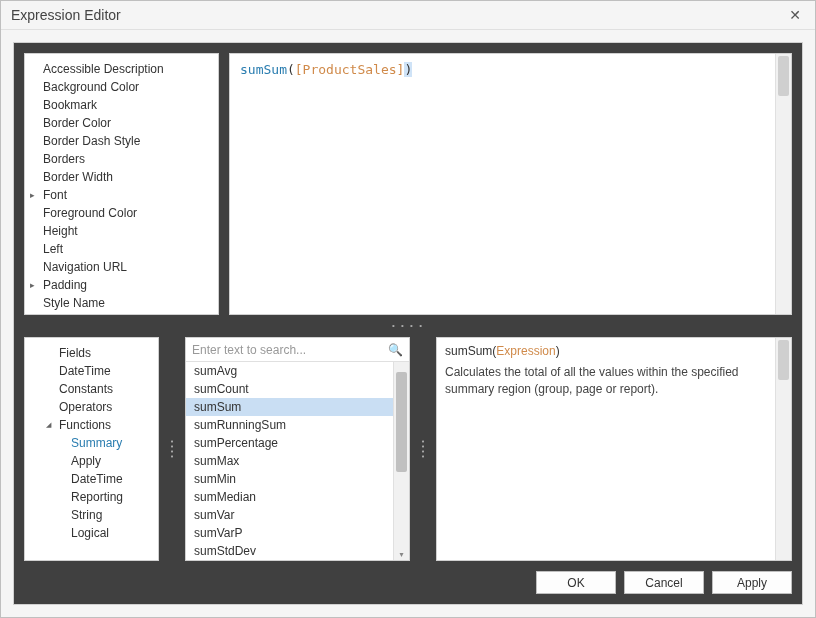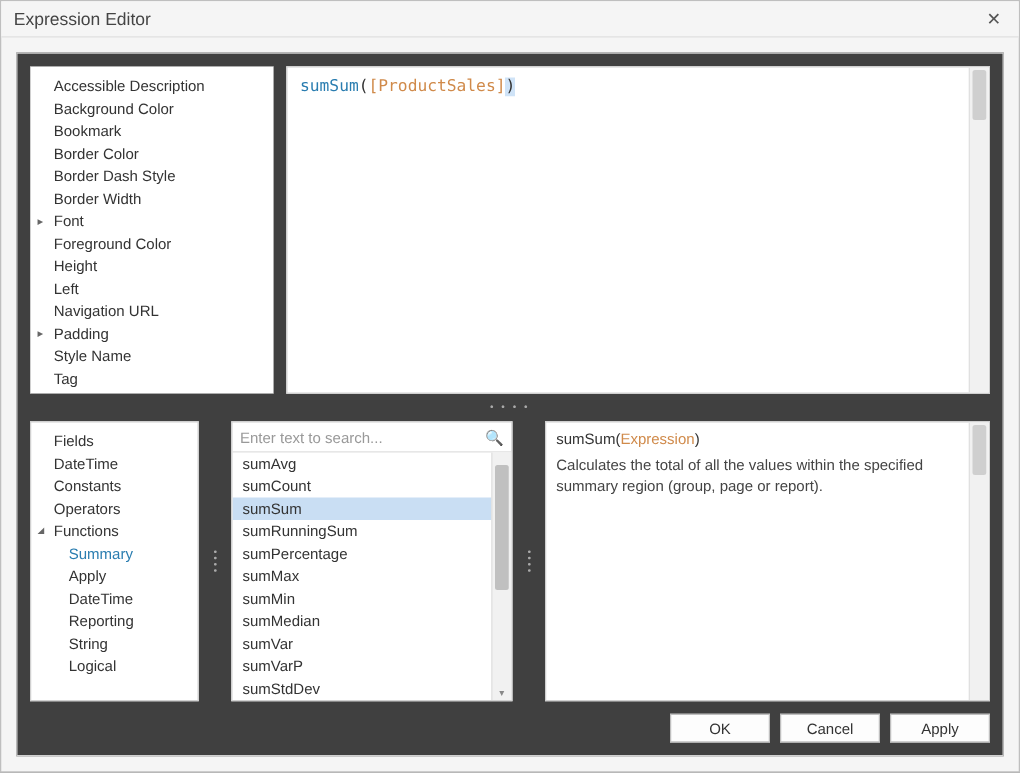--- a/index.html
+++ b/index.html
@@ -17,21 +17,21 @@
 .editor-wrap { flex: 1; border: 1px solid #d0d0d0; background: #fff; position: relative; }
 .editor-scroll { position: absolute; right: 0; top: 0; bottom: 0; width: 16px; background: #f1f1f1; border-left: 1px solid #e0e0e0; }
 .editor-scroll .thumb { position: absolute; top: 2px; left: 2px; right: 2px; height: 40px; background: #cfcfcf; border-radius: 2px; }
 .editor { font-family: Consolas, monospace; font-size: 13px; padding: 8px 10px; white-space: pre; }
 .tok-func { color: #2a7db0; }
 .tok-paren { color: #333; }
 .tok-field { color: #d08a4a; }
 .tok-sel { background: #cfe3f7; }
 .dots { text-align: center; color: #aaa; font-size: 8px; letter-spacing: 2px; line-height: 6px; height: 6px; user-select: none; }
 .bottom { display: flex; gap: 10px; height: 224px; }
-.cats { width: 135px; border: 1px solid #d0d0d0; background: #fff; padding: 6px 0; overflow: hidden; }
+.cats { width: 135px; border: 1px solid #d0d0d0; background: #fff; padding: 6px 16px; overflow: hidden; }
 .cat-item { height: 18px; line-height: 18px; padding: 0 6px 0 18px; cursor: pointer; position: relative; }
 .cat-item .caret { position: absolute; left: 5px; width: 10px; color: #666; font-size: 9px; }
 .cat-item.sub { padding-left: 30px; }
 .cat-item.selected { color: #2a7db0; }
 .funcs { width: 225px; border: 1px solid #d0d0d0; background: #fff; display: flex; flex-direction: column; position: relative; }
 .search-row { height: 24px; border-bottom: 1px solid #e0e0e0; display: flex; align-items: center; padding: 0 6px; }
 .search-row input { flex: 1; border: none; outline: none; font-size: 12px; color: #333; background: transparent; }
 .search-row input::placeholder { color: #999; }
 .search-icon { color: #888; font-size: 12px; }
 .func-list { flex: 1; overflow: hidden; position: relative; }
@@ -74,20 +74,23 @@
               <span>Background Color</span>
             </div>
             <div class="prop-item">
               <span>Bookmark</span>
             </div>
             <div class="prop-item">
               <span>Border Color</span>
             </div>
             <div class="prop-item">
               <span>Border Dash Style</span>
+            </div>
+            <div class="prop-item">
+              <span>Borders</span>
             </div>
             <div class="prop-item">
               <span>Border Width</span>
             </div>
             <div class="prop-item">
               <span class="caret">▸</span>
               <span>Font</span>
             </div>
             <div class="prop-item">
               <span>Foreground Color</span>

